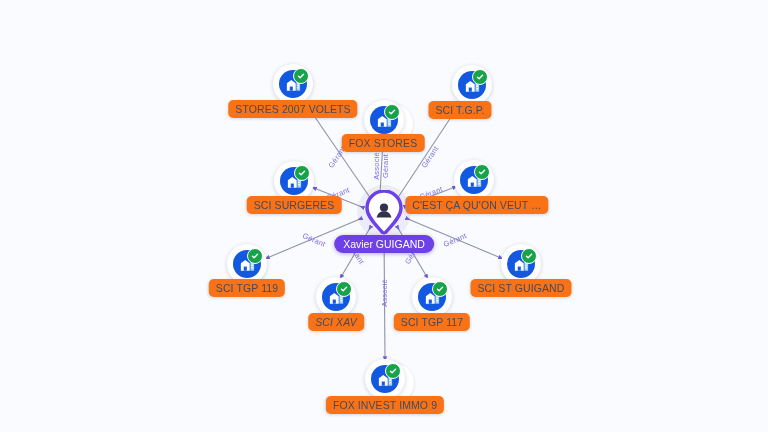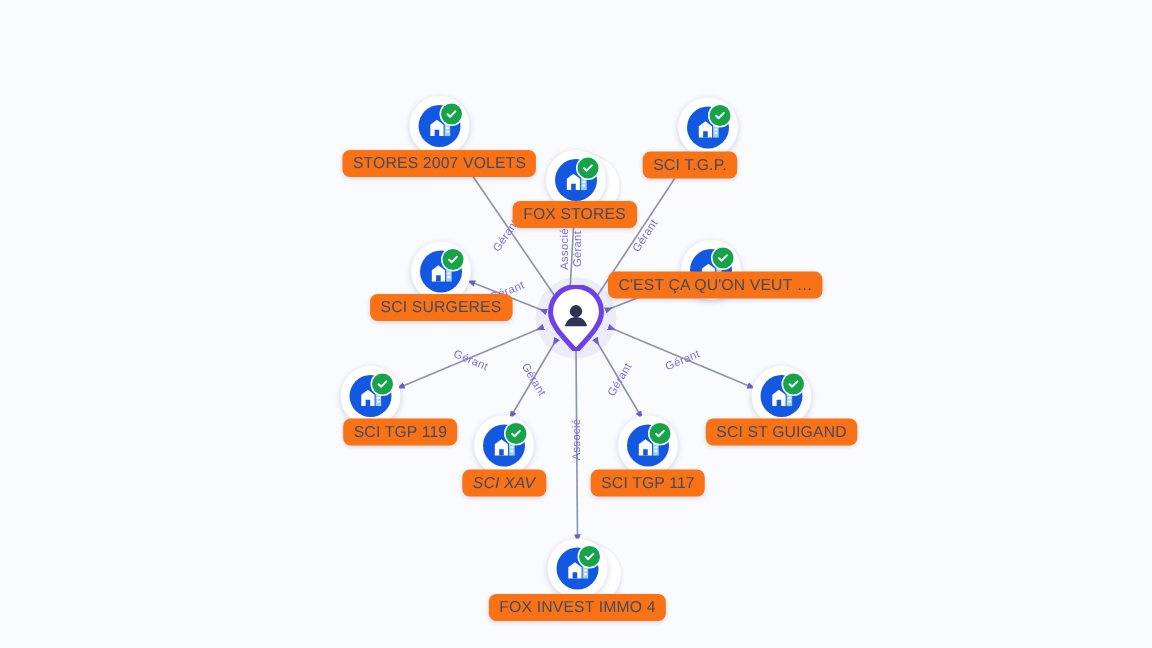--- a/index.html
+++ b/index.html
@@ -270,41 +270,41 @@
               <rect x="14.5" y="13.1" width="2.2" height="1.5" fill="#ffffff"></rect>
             </svg>
             <div class="check-badge">
               <svg viewBox="0 0 10 10" width="8" height="8">
                 <path d="M1.8 5.2 L3.9 7.2 L8.2 2.8" stroke="#ffffff" stroke-width="1.7" fill="none" stroke-linecap="round" stroke-linejoin="round"></path>
               </svg>
             </div>
           </div>
         </div>
       </div>
-      <div class="node-label" style="left: 477px; top: 181px;">C'EST ÇA QU'ON VEUT …</div>
+      <div class="node-label" style="left: 477px; top: 196px;">C'EST ÇA QU'ON VEUT …</div>
       <div class="node" style="left: 247px; top: 264px;">
         <div class="node-disc">
           <div class="node-inner">
             <svg viewBox="0 0 20 20" width="17" height="17">
               <path d="M2.2 17.3 V8.4 L7.4 4.6 L12.6 8.4 V17.3 Z" fill="#ffffff"></path>
               <path d="M5.6 17.3 V12.4 H9.2 V17.3 Z" fill="#1358e0"></path>
               <rect x="13.4" y="5.6" width="4.4" height="11.7" fill="#9fd2f2"></rect>
               <rect x="14.5" y="7.3" width="2.2" height="1.5" fill="#ffffff"></rect>
               <rect x="14.5" y="10.2" width="2.2" height="1.5" fill="#ffffff"></rect>
               <rect x="14.5" y="13.1" width="2.2" height="1.5" fill="#ffffff"></rect>
             </svg>
             <div class="check-badge">
               <svg viewBox="0 0 10 10" width="8" height="8">
                 <path d="M1.8 5.2 L3.9 7.2 L8.2 2.8" stroke="#ffffff" stroke-width="1.7" fill="none" stroke-linecap="round" stroke-linejoin="round"></path>
               </svg>
             </div>
           </div>
         </div>
       </div>
-      <div class="node-label" style="left: 247px; top: 279px; margin-left: 20px;">SCI TGP 119</div>
+      <div class="node-label" style="left: 247px; top: 279px;">SCI TGP 119</div>
       <div class="node" style="left: 521px; top: 264px;">
         <div class="node-disc">
           <div class="node-inner">
             <svg viewBox="0 0 20 20" width="17" height="17">
               <path d="M2.2 17.3 V8.4 L7.4 4.6 L12.6 8.4 V17.3 Z" fill="#ffffff"></path>
               <path d="M5.6 17.3 V12.4 H9.2 V17.3 Z" fill="#1358e0"></path>
               <rect x="13.4" y="5.6" width="4.4" height="11.7" fill="#9fd2f2"></rect>
               <rect x="14.5" y="7.3" width="2.2" height="1.5" fill="#ffffff"></rect>
               <rect x="14.5" y="10.2" width="2.2" height="1.5" fill="#ffffff"></rect>
               <rect x="14.5" y="13.1" width="2.2" height="1.5" fill="#ffffff"></rect>
@@ -370,29 +370,30 @@
               <rect x="14.5" y="13.1" width="2.2" height="1.5" fill="#ffffff"></rect>
             </svg>
             <div class="check-badge">
               <svg viewBox="0 0 10 10" width="8" height="8">
                 <path d="M1.8 5.2 L3.9 7.2 L8.2 2.8" stroke="#ffffff" stroke-width="1.7" fill="none" stroke-linecap="round" stroke-linejoin="round"></path>
               </svg>
             </div>
           </div>
         </div>
       </div>
-      <div class="node-label" style="left: 385px; top: 396px;">FOX INVEST IMMO 4</div>
+      <div class="node-label" style="left: 385px; top: 396px;">FOX INVEST IMMO 9</div>
     </div>
 
   <div class="person-node" id="person-node" style="left: 384px; top: 212px;">
     <div class="person-halo"></div>
     <div class="person-pin">
       <svg viewBox="0 0 38 44" width="38" height="44">
         <path d="M19 1 C9.6 1 2 8.6 2 18 C2 27.5 13 37 17.4 42.4
                  C18.2 43.4 19.8 43.4 20.6 42.4 C25 37 36 27.5 36 18
                  C36 8.6 28.4 1 19 1 Z" fill="#ffffff" stroke="#6d40e8" stroke-width="3.4"></path>
         <circle cx="19" cy="17.5" r="4.1" fill="#2f3350"></circle>
         <path d="M11.6 27.5 C12.6 23.2 15.5 21.3 19 21.3
                  C22.5 21.3 25.4 23.2 26.4 27.5 Z" fill="#2f3350"></path>
       </svg>
     </div>
   </div>
+  <div class="person-label" id="person-label" style="left: 384px; top: 235px;">Xavier GUIGAND</div>
 </div>
 
 </body></html>

